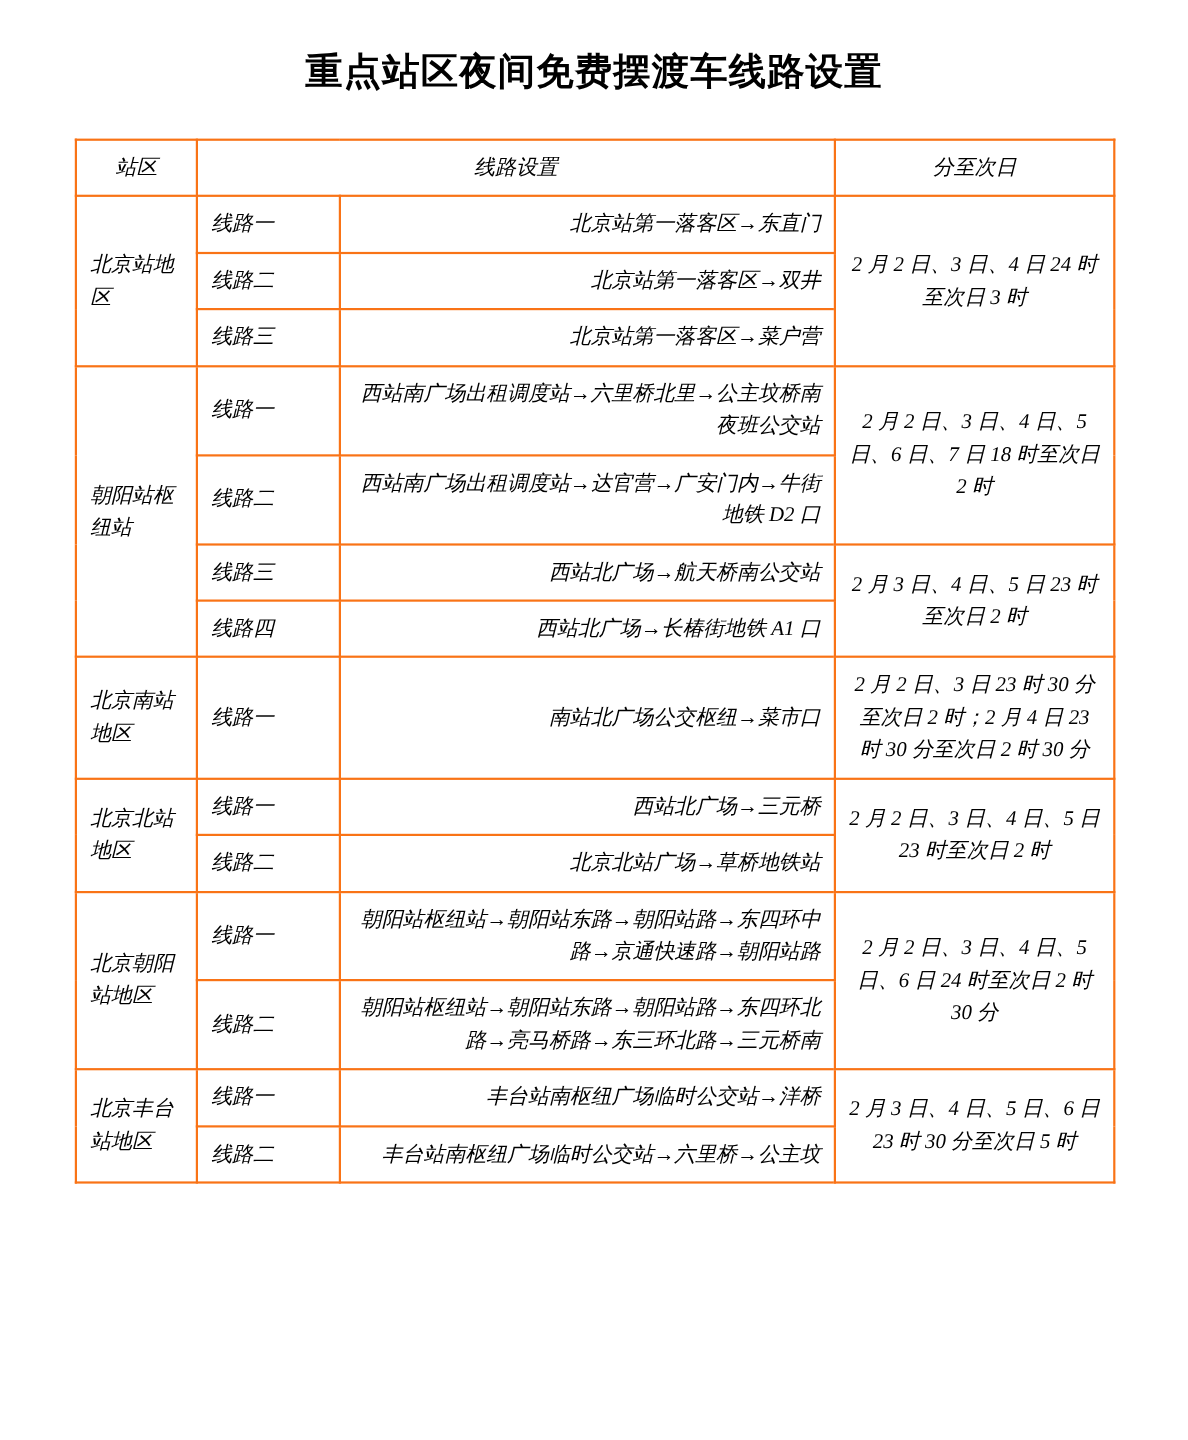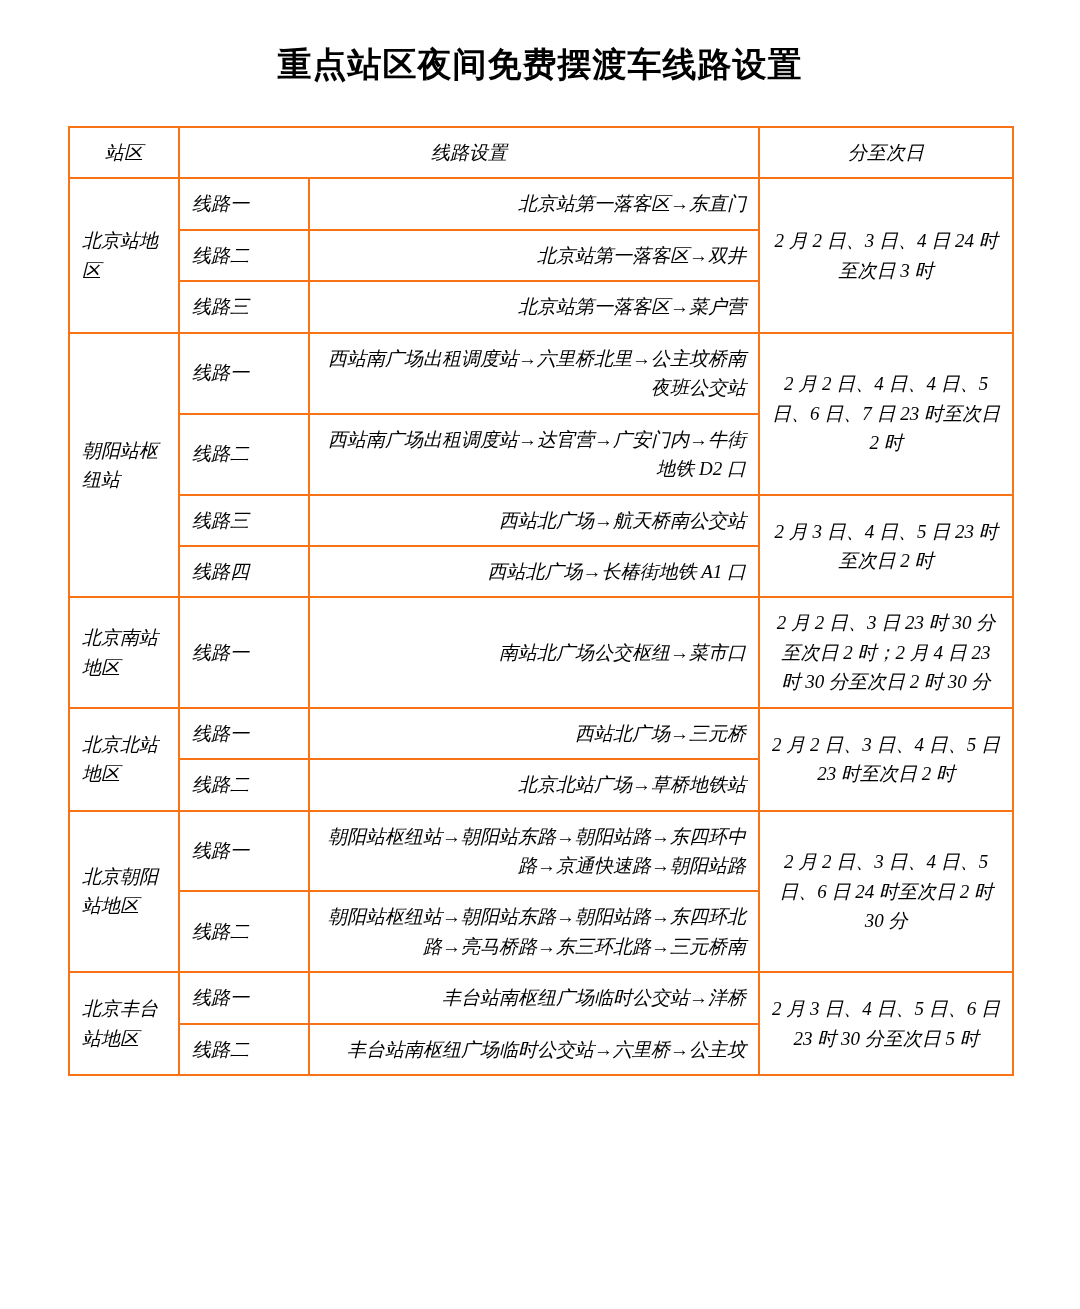--- a/index.html
+++ b/index.html
@@ -112,21 +112,21 @@
         </tr>
         <tr>
           <td class="lineno">线路三</td>
           <td class="route">北京站第一落客区→菜户营</td>
         </tr>
 
         <tr>
           <td class="station" rowspan="4">朝阳站枢纽站</td>
           <td class="lineno">线路一</td>
           <td class="route tall">西站南广场出租调度站→六里桥北里→公主坟桥南夜班公交站</td>
-          <td class="time" rowspan="2">2 月 2 日、4 日、4 日、5 日、6 日、7 日 23 时至次日 2 时</td>
+          <td class="time" rowspan="2">2 月 2 日、3 日、4 日、5 日、6 日、7 日 18 时至次日 2 时</td>
         </tr>
         <tr>
           <td class="lineno">线路二</td>
           <td class="route tall">西站南广场出租调度站→达官营→广安门内→牛街地铁 D2 口</td>
         </tr>
         <tr>
           <td class="lineno">线路三</td>
           <td class="route">西站北广场→航天桥南公交站</td>
           <td class="time" rowspan="2">2 月 3 日、4 日、5 日 23 时至次日 2 时</td>
         </tr>

